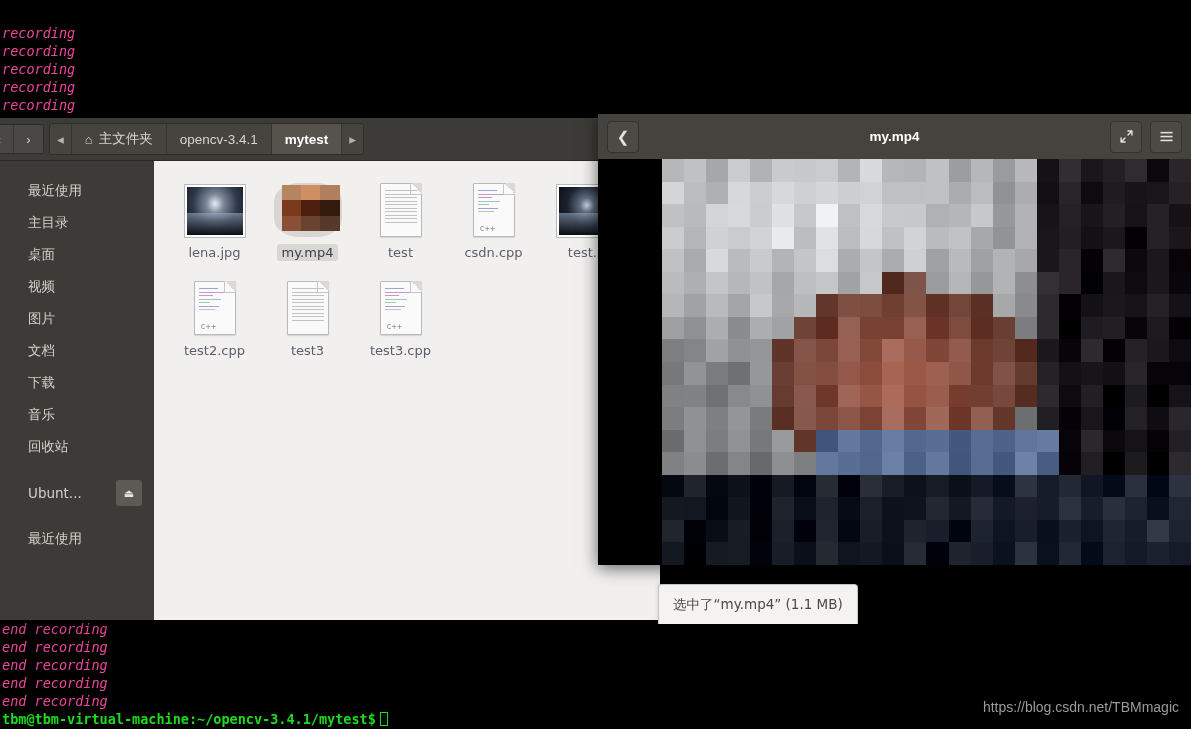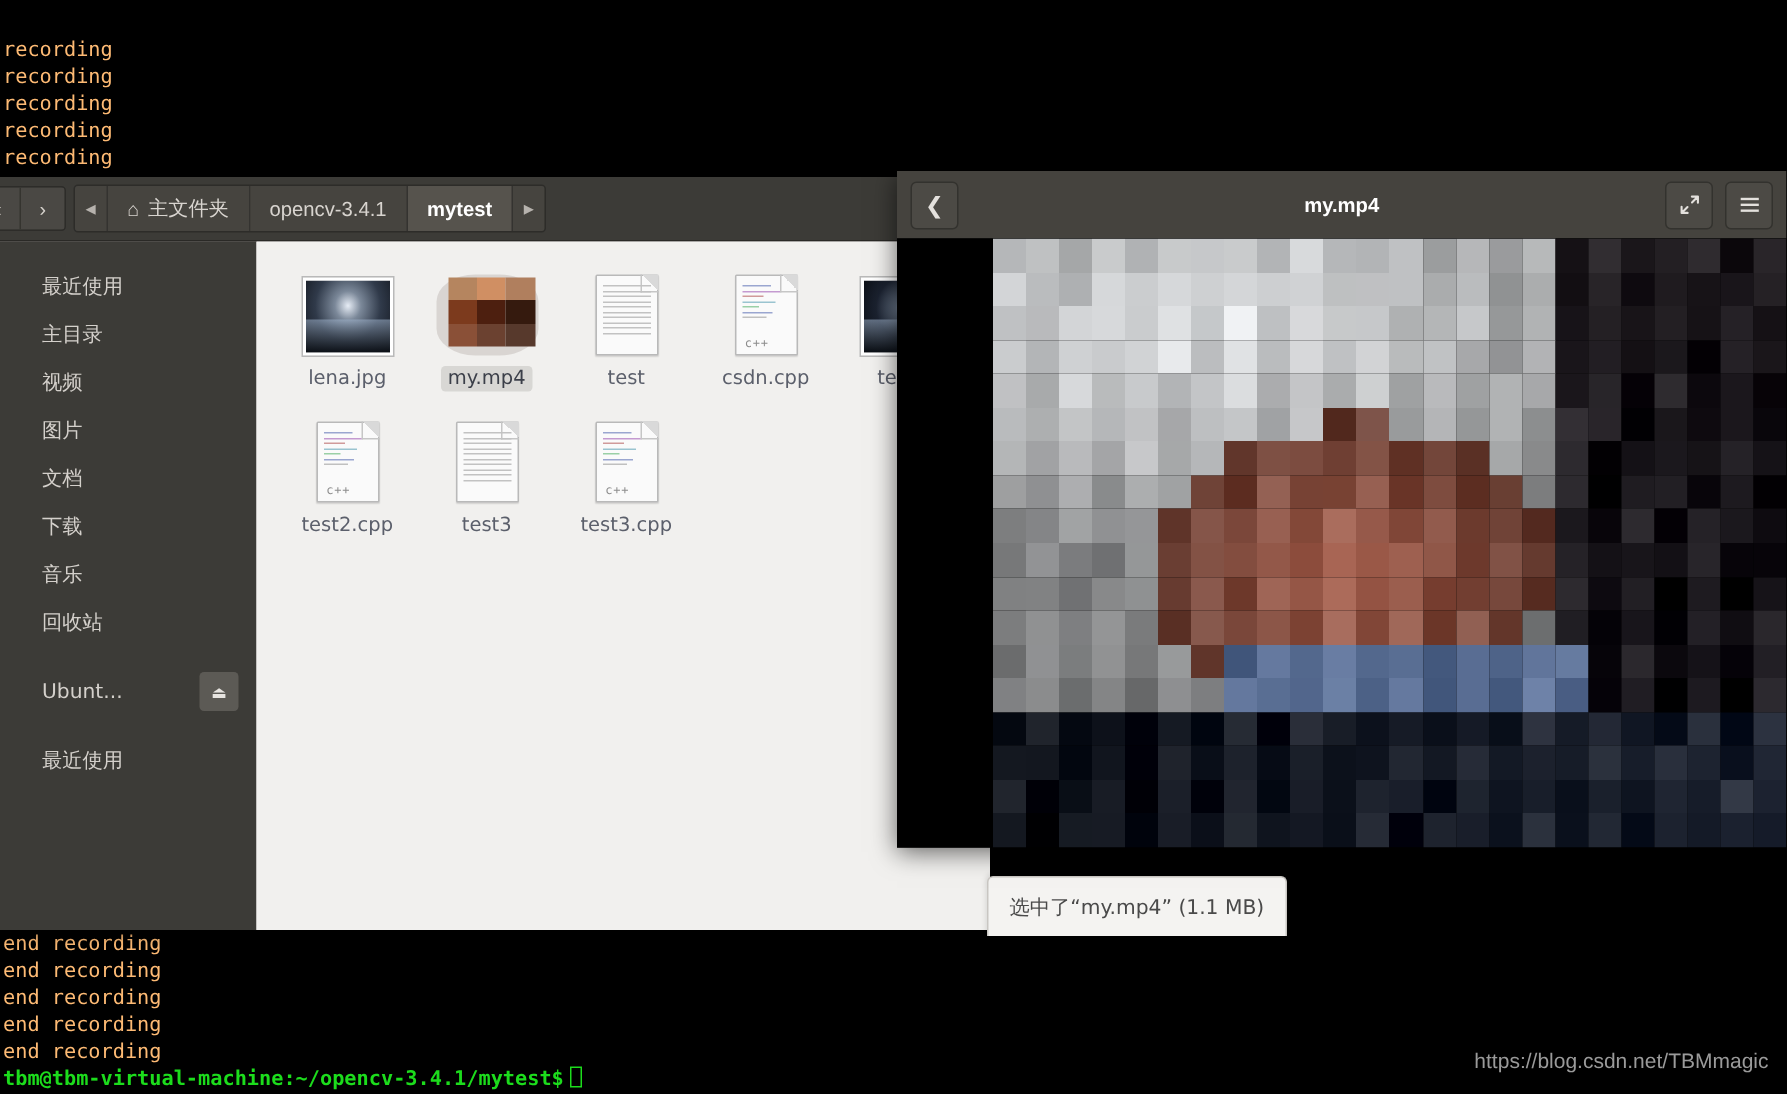--- a/index.html
+++ b/index.html
@@ -21,21 +21,21 @@
     font-size: 12.5px; color: #dcd8d4; padding: 2px 8px; white-space: nowrap;
     font-family: "DejaVu Sans", "Liberation Sans", sans-serif;
   }
   .term-body {
     position: absolute; left: 0; top: 22px; width: 1191px; height: 707px;
     background: #000;
     font-family: "DejaVu Sans Mono", "Liberation Mono", monospace;
     font-size: 13.5px; line-height: 18px;
     padding-left: 2px; padding-top: 2px;
   }
-  .term-line { color: #fdba74; white-space: pre; height: 18px; }
+  .term-line { color: #ec4899; white-space: pre; height: 18px; font-style: italic; }
   .term-bottom {
     position: absolute; left: 0; top: 618px; width: 1191px; height: 111px;
     background: #000;
     font-family: "DejaVu Sans Mono", "Liberation Mono", monospace;
     font-size: 13.5px; line-height: 18px;
     padding-left: 2px; padding-top: 2px;
   }
   .term-prompt { color: #1cdc1c; white-space: pre; height: 18px; font-weight: bold; }
   .term-cursor {
     display: inline-block; width: 8px; height: 14px;
@@ -74,21 +74,21 @@
     padding: 0 13px; background: #46443f; color: #d8d4cf;
     font-size: 13.5px; border-right: 1px solid #343330; white-space: nowrap;
   }
   .crumb.arrow { padding: 0 7px; color: #b6b2ad; }
   .crumb.active { background: #56534d; color: #ffffff; font-weight: bold; }
   .crumb:last-child { border-right: none; }
   .home-glyph { font-size: 13px; color: #d8d4cf; }
 
   .fm-body { display: flex; height: 459px; }
   .fm-sidebar {
-    width: 171px; background: #3c3b37; padding-top: 14px; flex: none;
+    width: 154px; background: #3c3b37; padding-top: 14px; flex: none;
     position: relative;
   }
   .side-item {
     height: 32px; display: flex; align-items: center;
     padding-left: 28px; color: #d4d0cb; font-size: 13.5px;
     font-family: "DejaVu Sans", "Liberation Sans", sans-serif;
   }
   .side-gap { height: 14px; }
   .eject-btn {
     position: absolute; right: 12px; width: 26px; height: 26px;
@@ -246,20 +246,21 @@
         <div class="crumb">opencv-3.4.1</div>
         <div class="crumb active">mytest</div>
         <div class="crumb arrow">▸</div>
       </div>
     </div>
 
     <div class="fm-body">
       <div class="fm-sidebar">
         <div class="side-item">最近使用</div>
         <div class="side-item">主目录</div>
+        <div class="side-item">桌面</div>
         <div class="side-item">视频</div>
         <div class="side-item">图片</div>
         <div class="side-item">文档</div>
         <div class="side-item">下载</div>
         <div class="side-item">音乐</div>
         <div class="side-item">回收站</div>
         <div class="side-gap"></div>
         <div class="side-row">
           <span class="side-item" style="height:auto;">Ubunt...</span>
           <span class="eject-btn">⏏</span>

